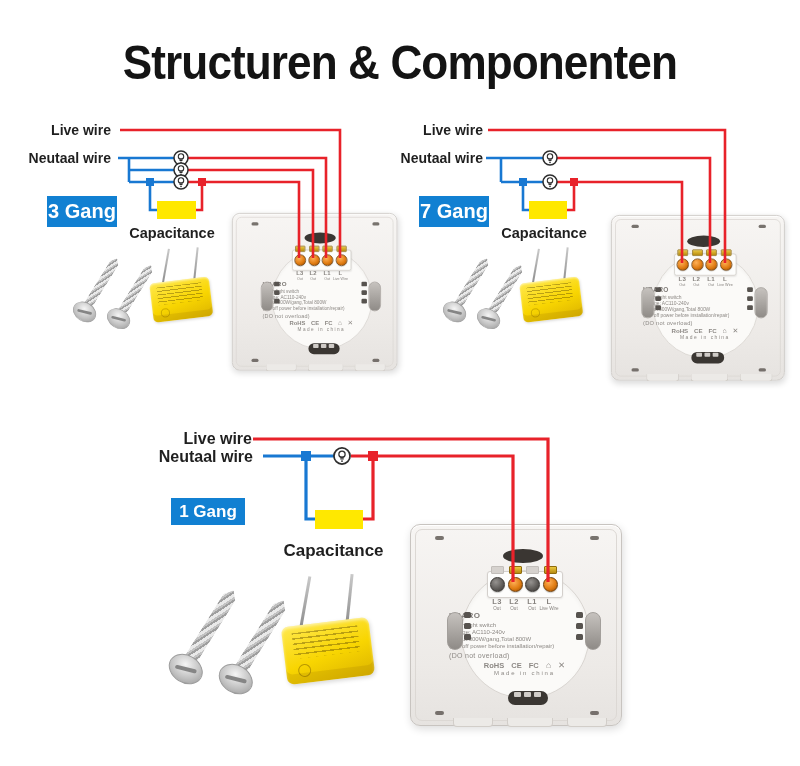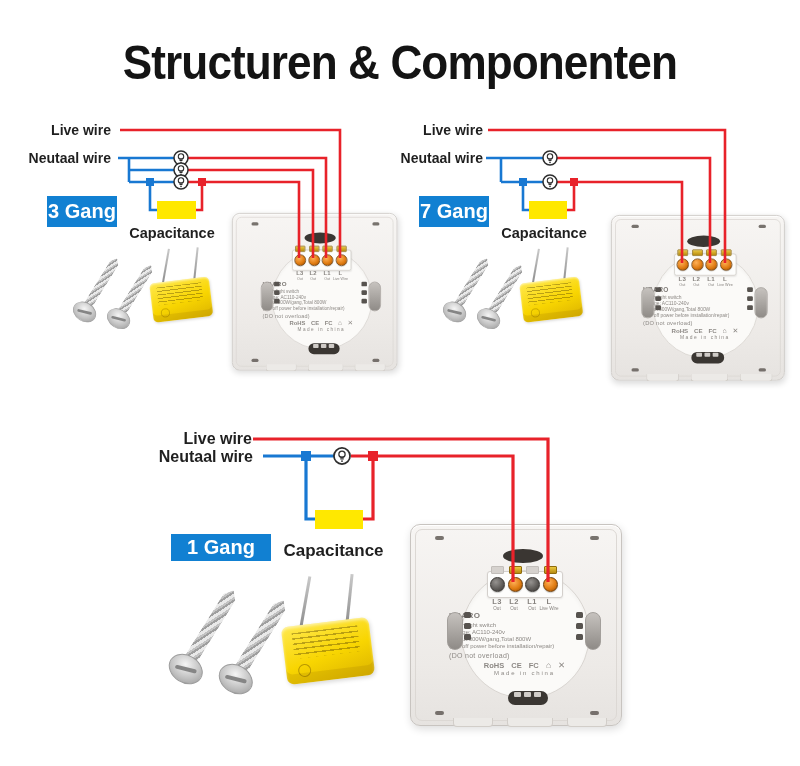--- a/index.html
+++ b/index.html
@@ -26,21 +26,21 @@
   .lbl-live-c{left:158px;top:430px;width:94px;text-align:right;font-size:16px;}
   .lbl-neutral-c{left:150px;top:448px;width:103px;text-align:right;font-size:16px;}
   .lbl-cap-c{left:283px;top:542px;width:101px;text-align:center;font-size:17px;}
 
   .badge{
     position:absolute;background:#1180d2;color:#ffffff;font-weight:bold;
     text-align:center;
   }
   .badge-a{left:47px;top:196px;width:70px;height:31px;line-height:31px;font-size:20px;}
   .badge-b{left:419px;top:196px;width:70px;height:31px;line-height:31px;font-size:20px;}
-  .badge-c{left:171px;top:498px;width:100px;height:27px;line-height:27px;font-size:20px;margin-top:36px;}
+  .badge-c{left:171px;top:498px;width:74px;height:27px;line-height:27px;font-size:17px;}
 
   
   .switch-slot{position:absolute;width:212px;height:202px;transform-origin:0 0;}
   #switch-a{left:232px;top:213px;transform:scale(.78);}
   #switch-b{left:611px;top:215px;transform:scale(.82);}
   #switch-c{left:410px;top:524px;}
 
   .sw{position:absolute;inset:0;background:linear-gradient(180deg,#f7f5f3,#edeae7 70%,#e6e3e0);
       border:1px solid #c8c4c0;border-radius:10px;
       box-shadow:1px 3px 8px rgba(0,0,0,.14), inset 0 1px 0 #ffffff;}

